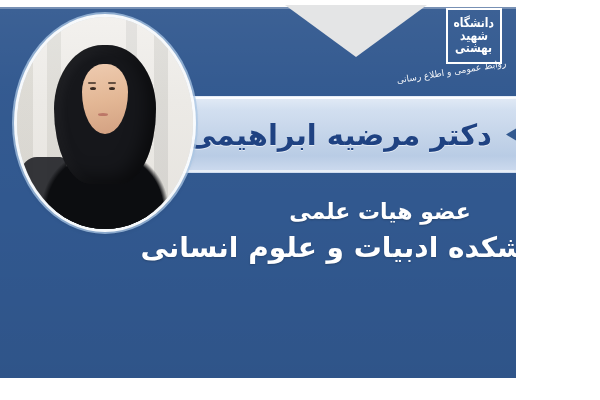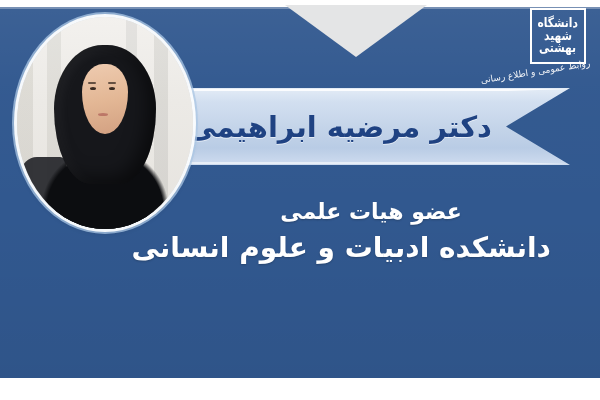--- a/index.html
+++ b/index.html
@@ -5,21 +5,21 @@
   html, body {
     margin: 0;
     padding: 0;
     background: #ffffff;
   }
   body {
     font-family: "DejaVu Sans", "Liberation Sans", sans-serif;
   }
   #card {
     position: relative;
-    width: 600px;
+    width: 516px;
     height: 400px;
     overflow: hidden;
     background: #ffffff;
   }
 
   
   .blue-panel {
     position: absolute;
     left: 0;
     top: 7px;
@@ -226,21 +226,21 @@
     height: 34%;
     background: #2a2b2f;
     border-radius: 16px 6px 0 0;
     opacity: 0.95;
   }
 
   
   .ribbon {
     position: absolute;
     left: 96px;
-    top: 88px;
+    top: 96px;
     width: 474px;
     height: 77px;
     z-index: 3;
   }
   .ribbon .body {
     position: absolute;
     inset: 0;
     background: linear-gradient(180deg,
       #e4ecf6 0%,
       #d2dff0 18%,
@@ -275,21 +275,21 @@
     direction: rtl;
     text-align: right;
     white-space: nowrap;
     font-family: "DejaVu Sans", "Liberation Sans", sans-serif;
     text-shadow: 0 1px 0 rgba(255,255,255,0.55);
   }
 
   
   .subtitle {
     position: absolute;
-    left: 191px;
+    left: 200px;
     top: 196px;
     width: 360px;
     text-align: center;
     direction: rtl;
     color: #ffffff;
     z-index: 4;
   }
   .subtitle .line {
     font-size: 22px;
     font-weight: 700;

